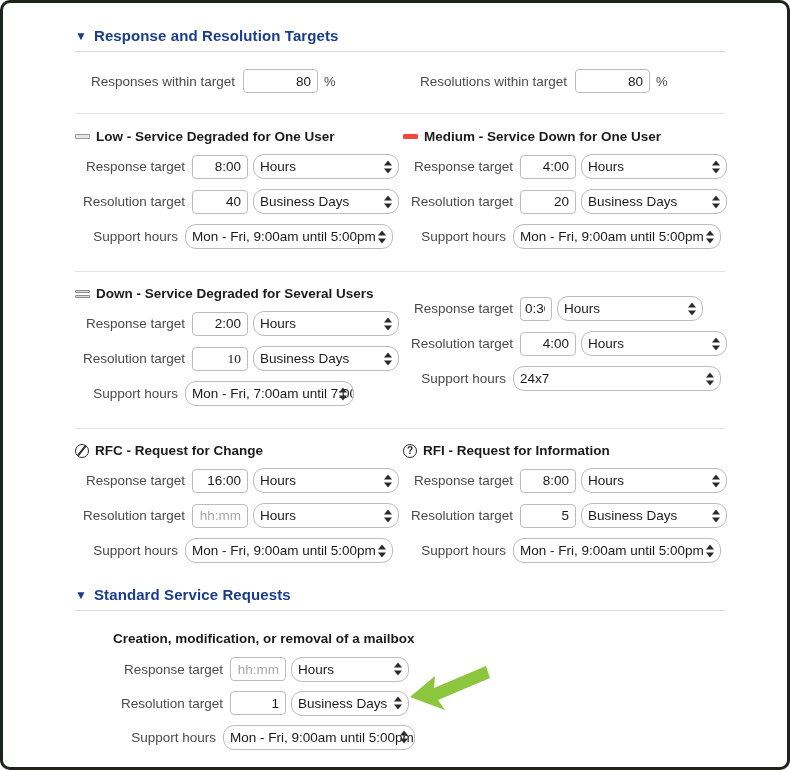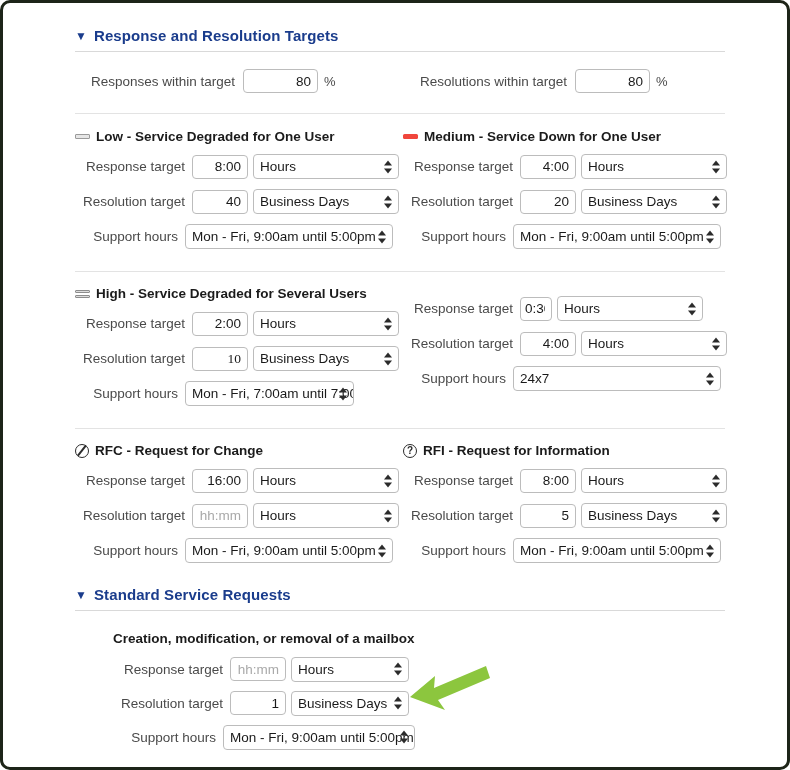--- a/index.html
+++ b/index.html
@@ -70,21 +70,21 @@
     color: #1a1a1a;
     text-align: right;
     padding: 0 6px 0 4px;
     outline: none;
   }
   .num-input::placeholder { color: #a9a9a9; }
   .sel {
     position: relative;
     height: 25px;
     border: 1px solid #bcbcbc;
-    border-radius: 4px;
+    border-radius: 11px;
     background: #fff;
     display: flex;
     align-items: center;
     padding: 0 20px 0 6px;
     font-size: 13.5px;
     color: #1a1a1a;
     white-space: nowrap;
     overflow: hidden;
     cursor: pointer;
   }
@@ -264,21 +264,21 @@
   </div>
 
   <div class="row-rule" style="position:absolute; left:72px; top:268px; width:650px;"></div>
 
   <div style="position:absolute; left:72px; top:283px; width:330px;">
     <div class="pri-title">
       <span class="bars high">
             <span></span>
             <span></span>
           </span>
-      <span>High - Service Degraded for Several Users</span>
+      <span>Down - Service Degraded for Several Users</span>
     </div>
     <div class="field-row" style="margin-top:6px;">
       <span class="field-label" style="width:117px;">Response target</span>
       <input class="num-input" style="width: 56px;" value="2:00">
       <div class="sel" style="width:146px; margin-left:5px;">
         <span>Hours</span>
         <span class="spin">
               <i class="up"></i>
               <i class="down"></i>
             </span>

